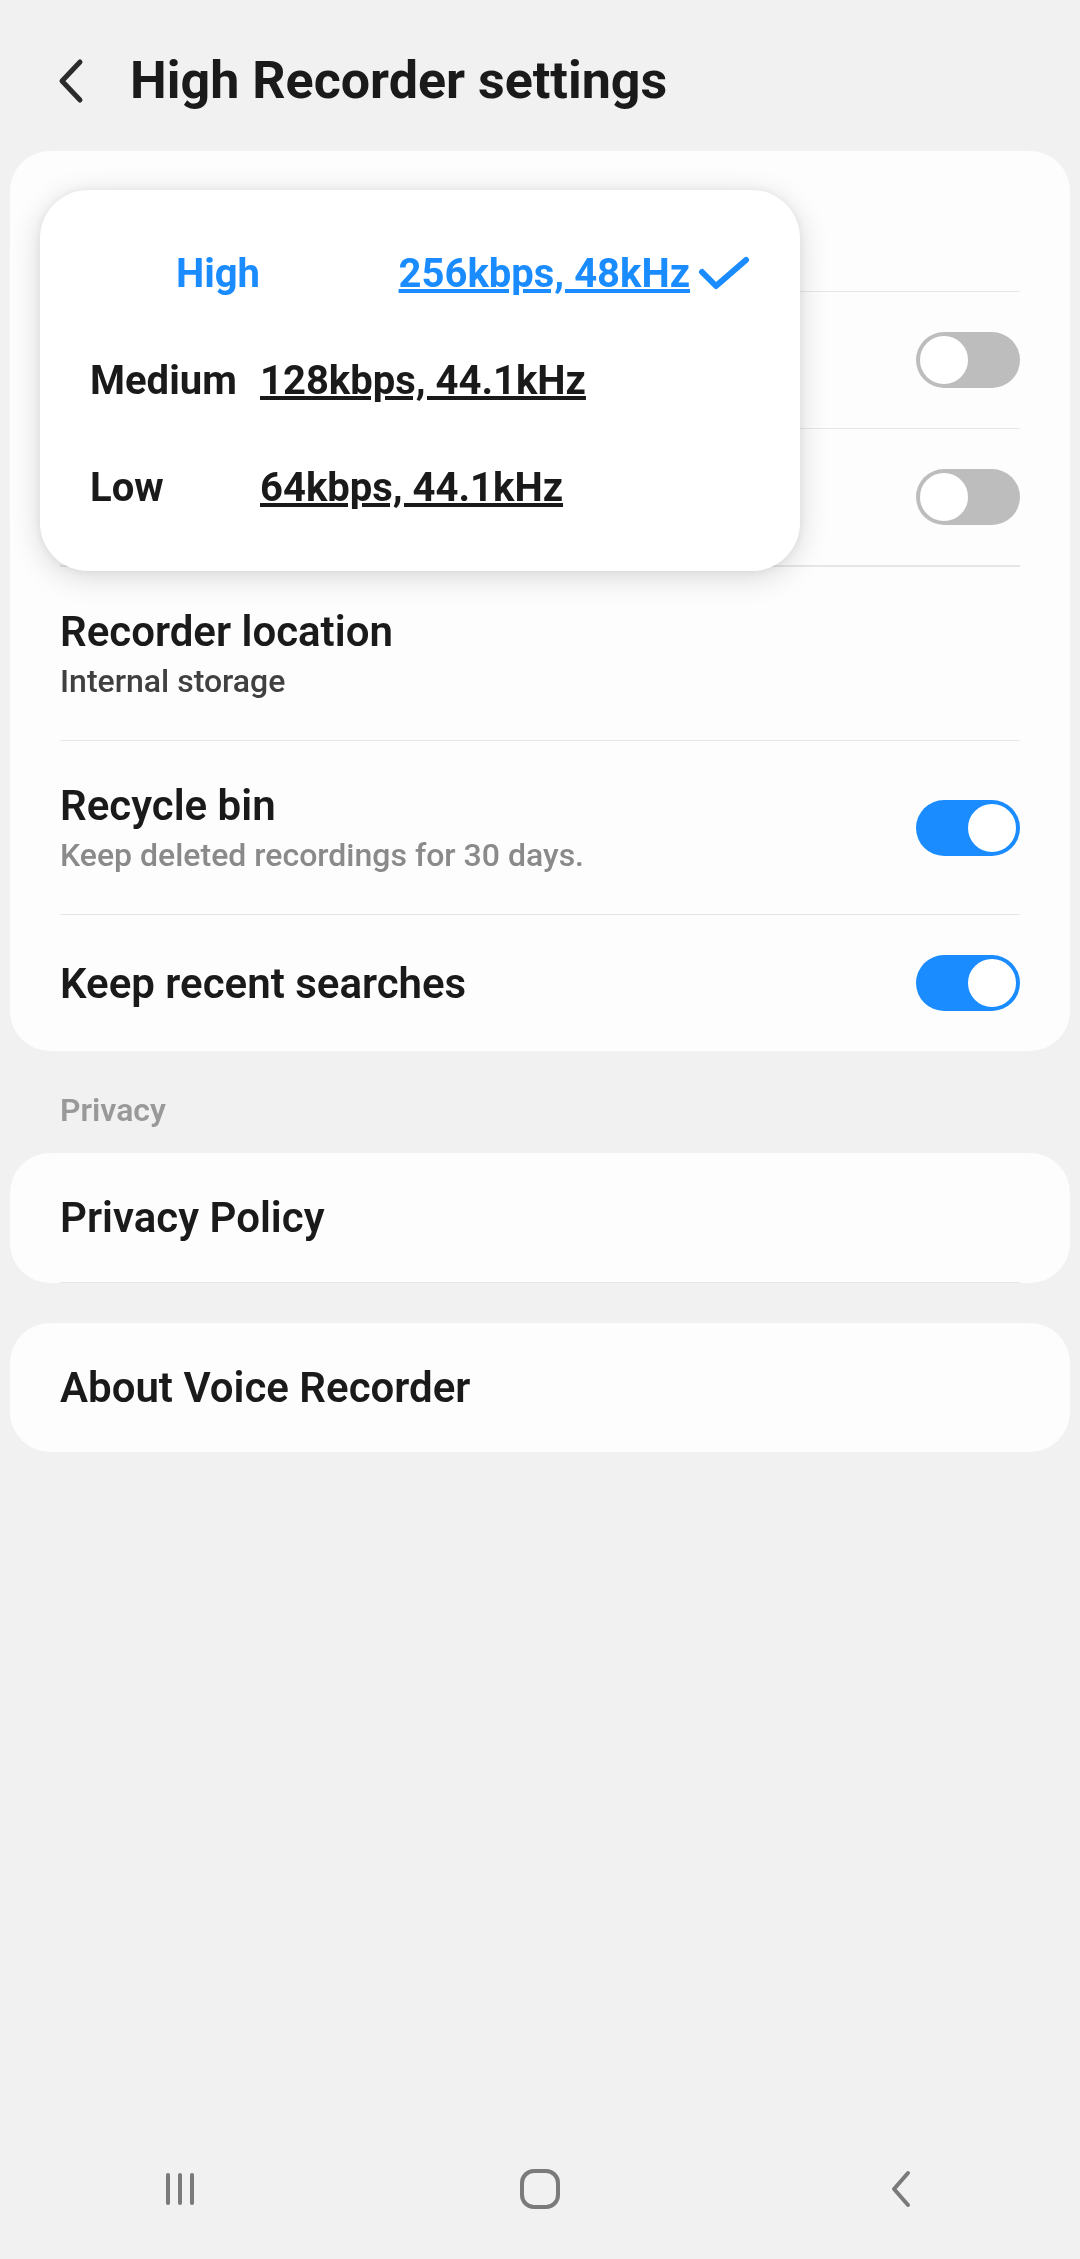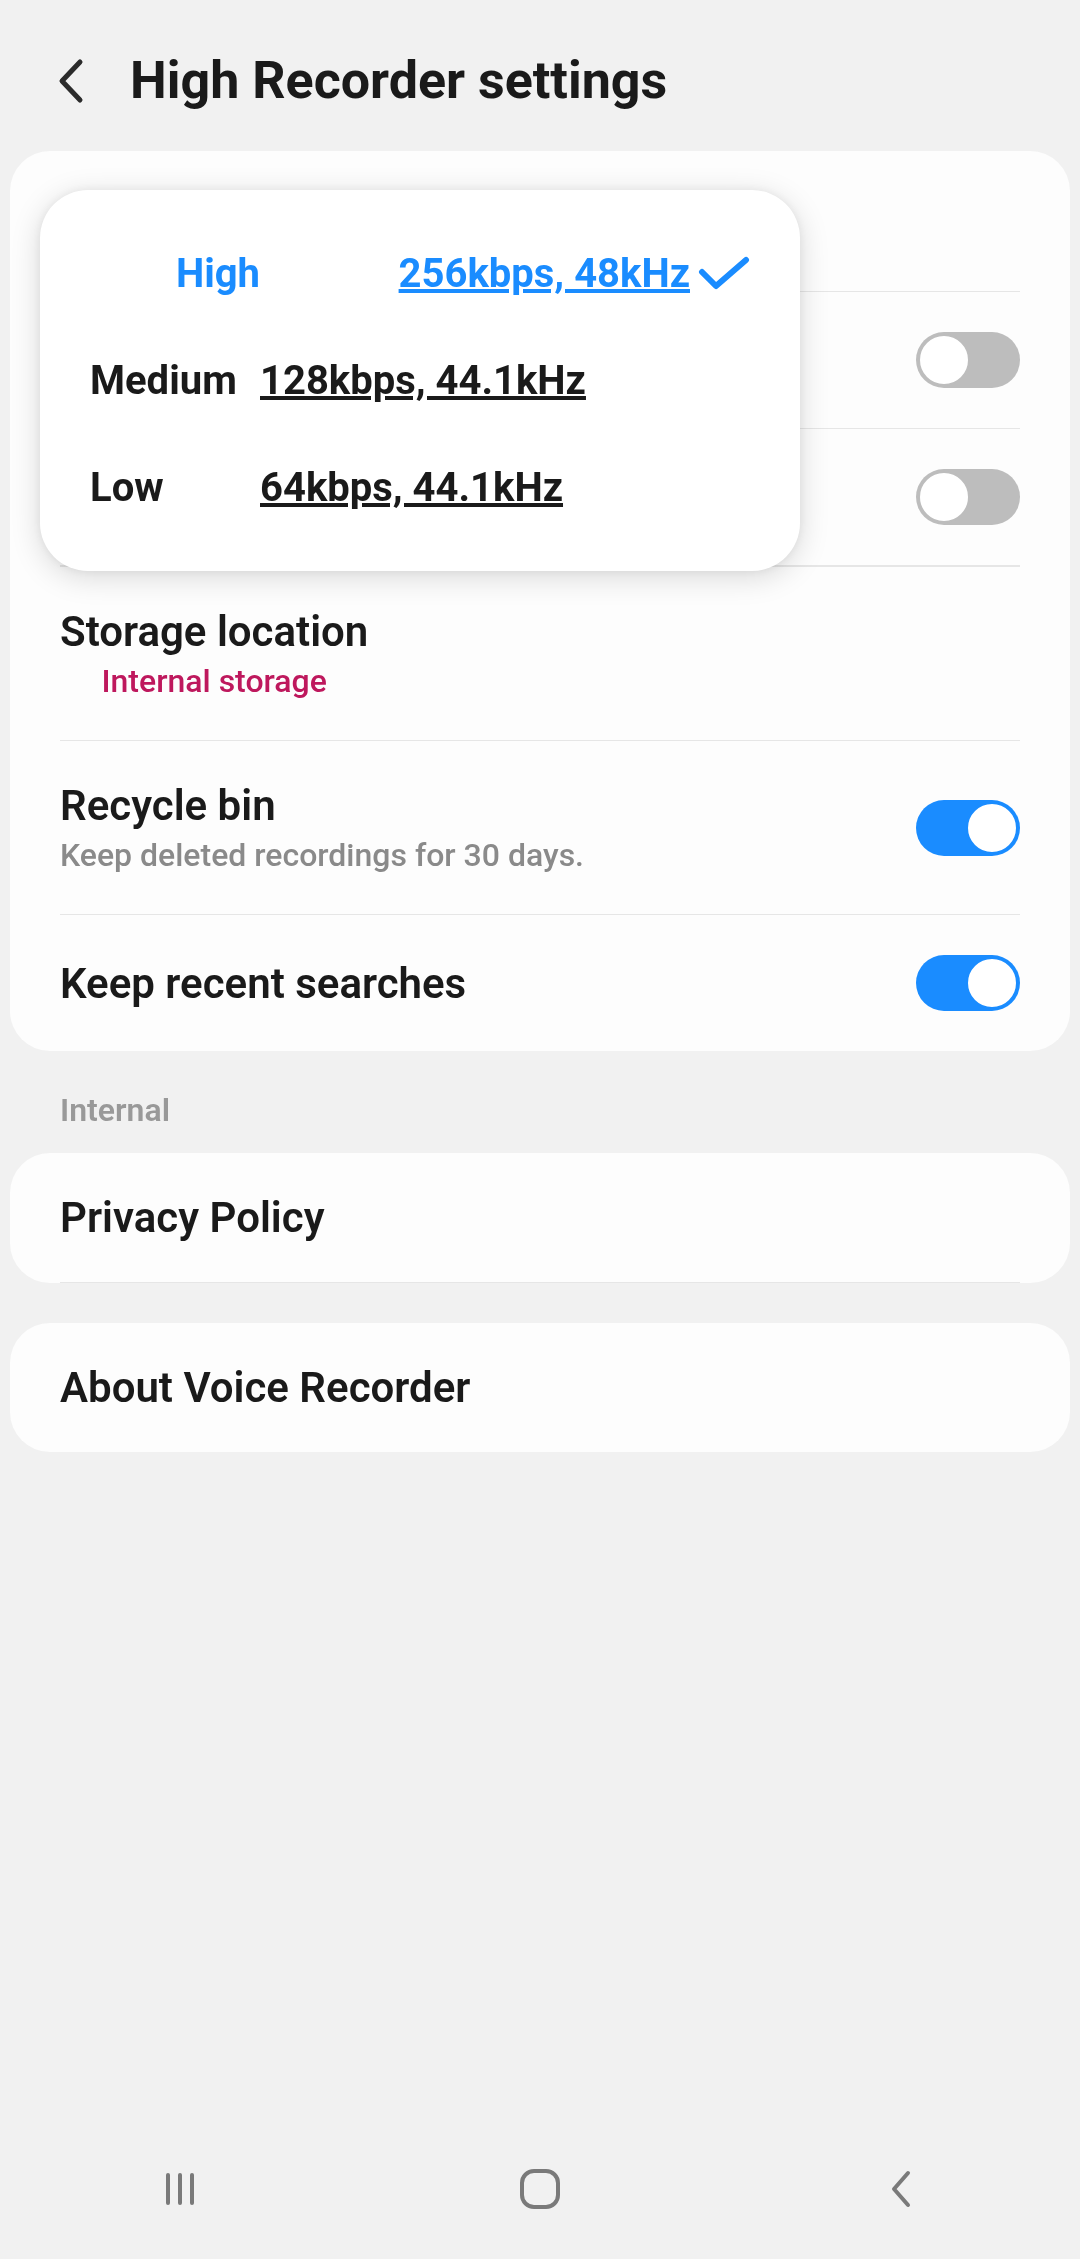--- a/index.html
+++ b/index.html
@@ -53,21 +53,21 @@
   }
   .row-title {
     font-size: 42px;
     font-weight: 600;
     color: #1a1a1a;
   }
   .row-sub {
     font-size: 32px;
     font-weight: 500;
   }
-  .sub-blue { color: #be185d; text-align: center; }
+  .sub-blue { color: #404040; }
   .sub-gray { color: #8a8a8a; }
 
   .divider {
     height: 1px;
     background: #e6e6e6;
     margin: 0 50px;
   }
 
   .section-label {
     font-size: 32px;
@@ -189,21 +189,21 @@
     <div class="toggle off">
         <div class="knob"></div>
       </div>
   </div>
   <div class="divider"></div>
 
   <div class="divider"></div>
 
   <div class="row">
     <div class="row-col">
-      <span class="row-title">Storage location</span>
+      <span class="row-title">Recorder location</span>
       <span class="row-sub sub-blue">Internal storage</span>
     </div>
   </div>
   <div class="divider"></div>
 
   <div class="row">
     <div class="row-col">
       <span class="row-title">Recycle bin</span>
       <span class="row-sub sub-gray">Keep deleted recordings for 30 days.</span>
     </div>
@@ -216,21 +216,21 @@
   <div class="row">
     <div class="row-col">
       <span class="row-title">Keep recent searches</span>
     </div>
     <div class="toggle on">
         <div class="knob"></div>
       </div>
   </div>
 </div>
 
-<div class="section-label">Internal</div>
+<div class="section-label">Privacy</div>
 
 <div class="card">
   <div class="row">
     <span class="row-title">Privacy Policy</span>
   </div>
   <div class="divider"></div>
 </div>
 
 <div class="card">
   <div class="row">

